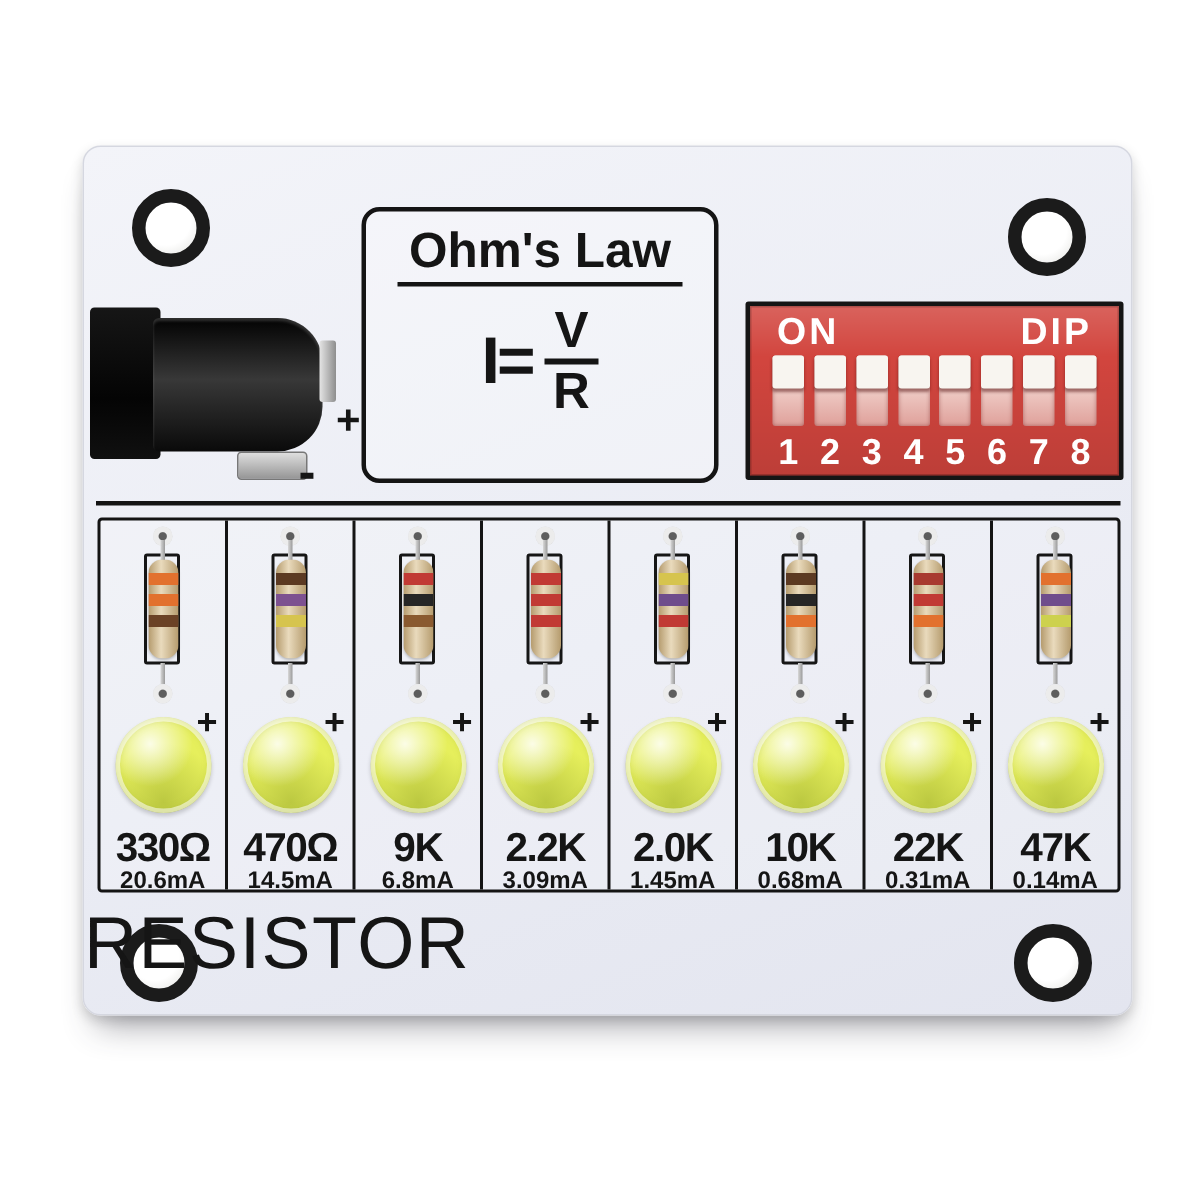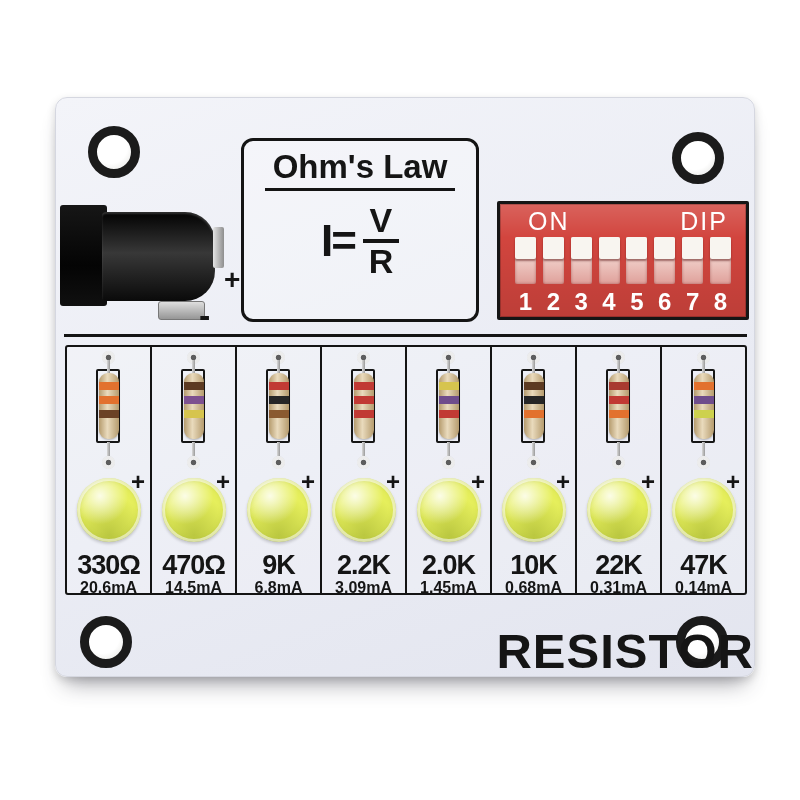--- a/index.html
+++ b/index.html
@@ -39,22 +39,22 @@
   .frac-top,.frac-bot{font-size:34px;font-weight:bold;line-height:1.05;}
   .frac-bar{width:36px;height:4px;background:#141414;margin:1px 0;}
   .ohm-legend{margin-left:14px;text-align:left;}
   .ohm-legend div{font-size:17px;font-weight:bold;line-height:1.5;white-space:nowrap;}
   
   .dip-outer{position:absolute;left:441px;top:103px;width:252px;height:119px;box-sizing:border-box;
         background:#151515;padding:3px;border-radius:2px;}
   .dip{position:relative;width:100%;height:100%;
         background-image:linear-gradient(180deg,rgba(255,255,255,.16),rgba(255,255,255,0) 30%,rgba(0,0,0,.10));
         box-shadow:inset 0 0 0 1px rgba(0,0,0,.2);}
-  .dip-labels{position:absolute;top:5px;left:28px;right:18px;display:flex;justify-content:space-between;
-        color:#fff;font-size:25px;font-weight:normal;letter-spacing:2px;line-height:1;}
+  .dip-labels{position:absolute;top:5px;left:18px;right:18px;display:flex;justify-content:space-between;
+        color:#fff;font-size:25px;font-weight:bold;letter-spacing:2px;line-height:1;}
   .dip-switches{position:absolute;top:33px;left:15px;right:15px;display:flex;justify-content:space-between;}
   .sw{width:21px;height:47px;border-radius:2px;
         background:linear-gradient(180deg,#f6efe9 0%,#f0cfc9 45%,#dfa09a 100%);
         box-shadow:inset 0 0 3px rgba(110,20,20,.45);}
   .sw-knob{width:21px;height:22px;border-radius:2px;background:#f8f5f0;
         box-shadow:0 2px 2px rgba(80,8,8,.5);}
   .dip-nums{position:absolute;bottom:3px;left:15px;right:15px;display:flex;justify-content:space-between;
         color:#fff;font-size:24px;font-weight:600;line-height:1;}
   .dip-nums span{width:21px;text-align:center;}
   
@@ -80,22 +80,22 @@
   .led{width:64px;height:64px;border-radius:50%;margin-top:9px;
         background-image:radial-gradient(circle at 36% 28%,rgba(255,255,255,.85) 0%,rgba(255,255,255,0) 46%),
                          radial-gradient(circle at 50% 88%,rgba(110,130,15,.35) 0%,rgba(0,0,0,0) 60%);
         box-shadow:inset 0 0 0 3px rgba(255,255,255,.55), inset 0 0 6px rgba(120,140,30,.5), 0 2px 3px rgba(0,0,0,.18);}
   .led-plus{position:absolute;right:5px;top:1px;font-size:24px;font-weight:bold;line-height:1;}
   .lbl-big{font-size:27px;font-weight:bold;line-height:1.05;letter-spacing:-1px;white-space:nowrap;}
   .lbl-small{font-size:16px;font-weight:bold;line-height:1.15;white-space:nowrap;}
   
   .pcb-code{position:absolute;left:58px;top:496px;font-family:"Liberation Mono","DejaVu Sans Mono",monospace;
         font-size:18px;color:#4d4d52;letter-spacing:1px;}
-  .pcb-title{position:absolute;left:0;top:505px;width:100%;text-align:right;
-        font-size:49px;font-weight:bold;letter-spacing:1px;line-height:1.1;margin-top:22px;}
+  .pcb-title{position:absolute;left:0;top:505px;width:100%;text-align:left;
+        font-size:49px;font-weight:normal;letter-spacing:1px;line-height:1.1;}
 </style>
 </head>
 <body>
 
 <div class="stage">
   <div class="board">
 
     <div class="hole tl"></div>
     <div class="hole tr"></div>
     <div class="hole bl"></div>

